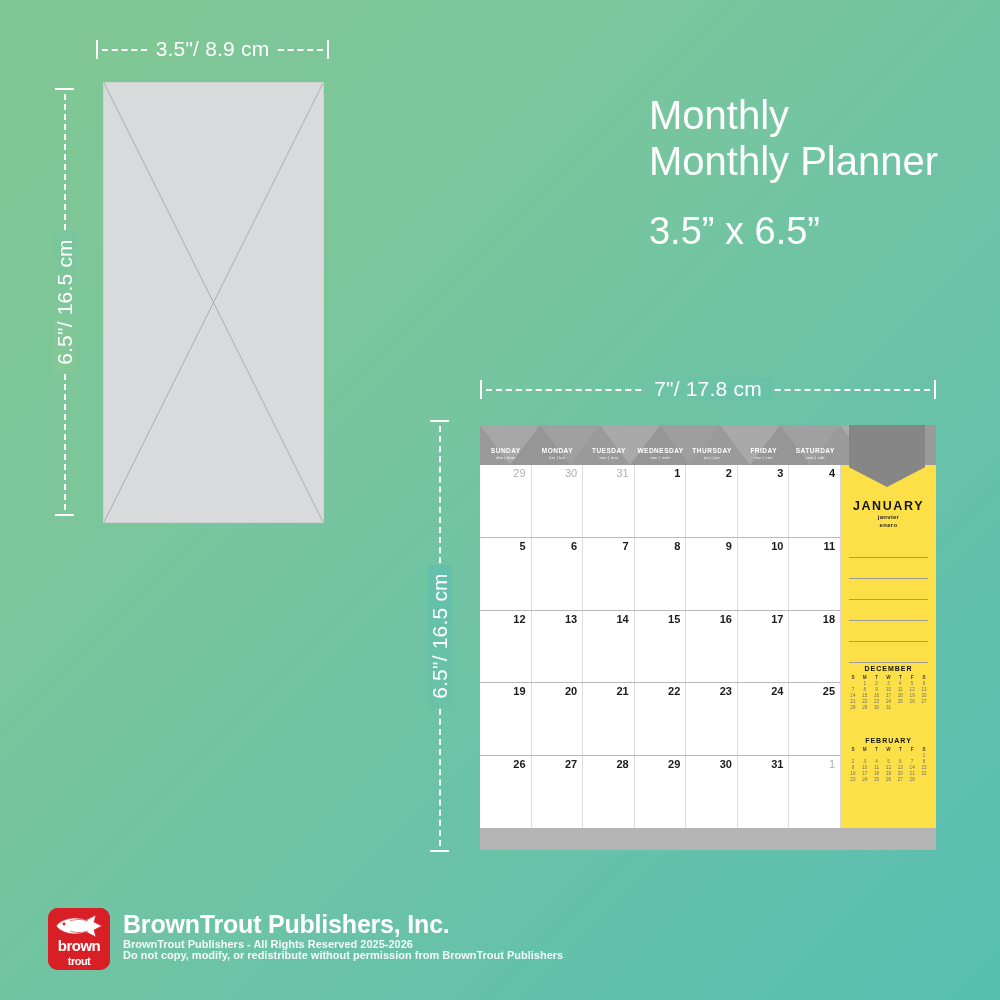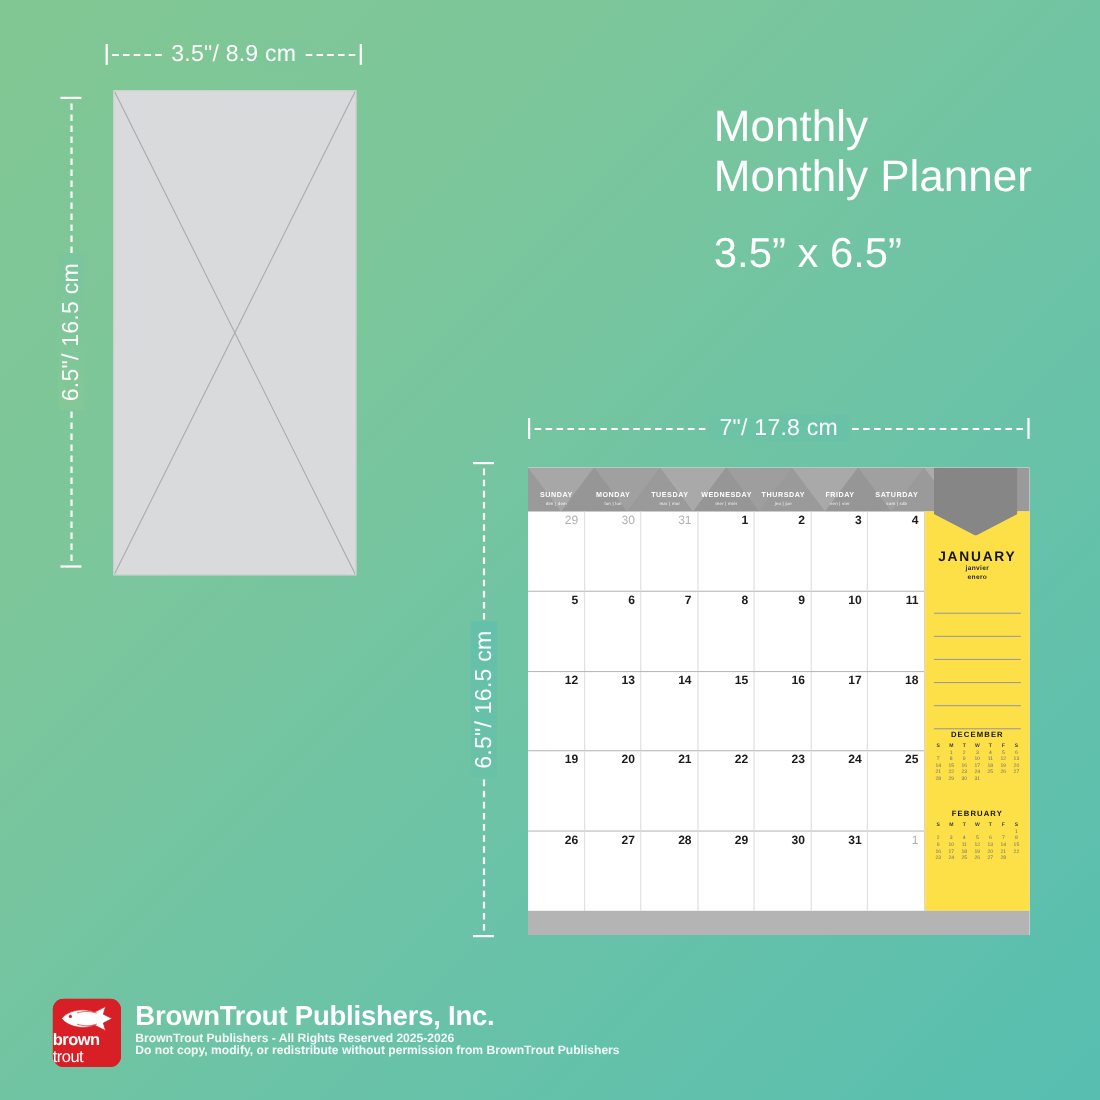--- a/index.html
+++ b/index.html
@@ -103,23 +103,23 @@
   #mini-dec{top:200px;}
   #mini-feb{top:272px;}
 
   #cal-footer{position:absolute;left:0;right:0;bottom:0;height:22px;background:#b4b4b4;}
 
   
   #brand{position:absolute;left:48px;bottom:30px;display:flex;align-items:flex-start;gap:13px;}
   #logo{width:62px;height:62px;background:#d81f26;border-radius:10px;position:relative;
         box-shadow:inset 0 0 0 2px #d81f26;flex:0 0 62px;}
   #logo .fishwrap{position:absolute;left:4px;top:4px;right:4px;height:28px;}
-  #logo .word{position:absolute;left:0;right:0;top:30px;color:#ffffff;}
+  #logo .word{position:absolute;left:0;right:0;top:30px;text-align:center;color:#ffffff;}
   #logo .w1{font-size:15px;font-weight:700;line-height:15px;letter-spacing:-.5px;}
-  #logo .w2{font-size:15px;font-weight:400;line-height:16px;letter-spacing:-.5px;}
+  #logo .w2{font-size:11px;font-weight:700;line-height:16px;letter-spacing:-.5px;}
   #brandtext{padding-top:2px;color:#ffffff;}
   #brandtext .b1{font-size:25px;font-weight:700;line-height:29px;letter-spacing:-.2px;}
   #brandtext .b2{font-size:15px;font-weight:400;line-height:20px;}
   #brandtext .b3,#brandtext .b4{font-size:11px;font-weight:700;line-height:11px;opacity:.92;}
 </style>
 </head>
 <body>
 
 <div class="stage">
 

